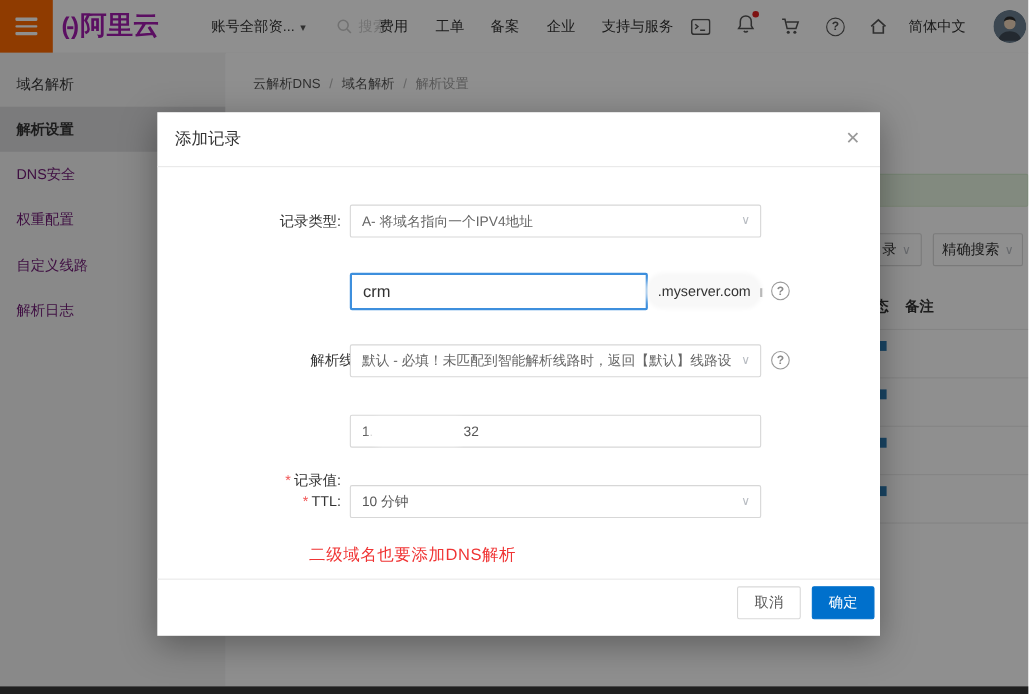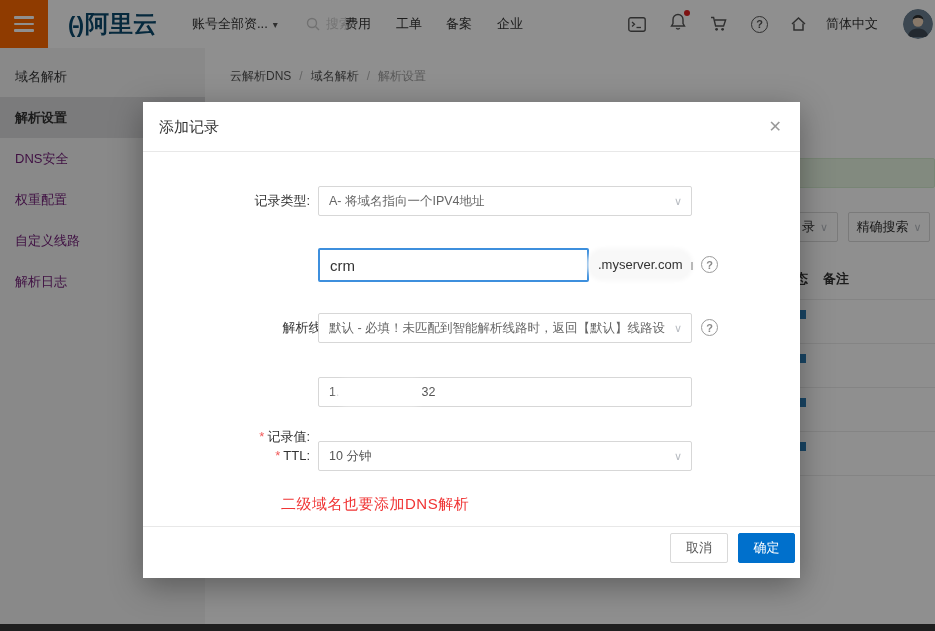--- a/index.html
+++ b/index.html
@@ -5,21 +5,21 @@
   html,body{margin:0;padding:0;}
   body{
     width:935px;height:631px;position:relative;overflow:hidden;
     font-family:"Liberation Sans","DejaVu Sans",sans-serif;
     background:#fff;-webkit-font-smoothing:antialiased;
   }
   
   .topbar{position:absolute;left:0;top:0;width:935px;height:48px;background:#fff;border-bottom:1px solid #e3e3e3;z-index:1;}
   .hamburger{position:absolute;left:0;top:0;width:48px;height:48px;background:#ff6a00;display:flex;flex-direction:column;justify-content:center;align-items:center;gap:4px;cursor:pointer;}
   .hamburger i{display:block;width:20px;height:2.5px;background:#fff;border-radius:1px;}
-  .logo{position:absolute;left:68px;top:0;height:48px;line-height:48px;color:#0c4a6e;white-space:nowrap;cursor:pointer;}
+  .logo{position:absolute;left:56px;top:0;height:48px;line-height:48px;color:#a21caf;white-space:nowrap;cursor:pointer;}
   .logo .mark{font-weight:700;font-size:22px;letter-spacing:-3px;margin-right:4px;}
   .logo .txt{font-weight:700;font-size:24px;}
   .tb-item{position:absolute;top:0;height:48px;line-height:48px;font-size:13px;color:#333;cursor:pointer;white-space:nowrap;}
   .caret{display:inline-block;font-size:10px;color:#555;margin-left:5px;}
   .searchbox{position:absolute;left:306px;top:0;height:48px;display:flex;align-items:center;cursor:pointer;}
   .searchbox .ph{color:#cfcfcf;font-size:13px;margin-left:6px;}
   .tb-icon{position:absolute;top:0;height:48px;display:flex;align-items:center;cursor:pointer;}
   .bell-wrap{position:relative;}
   .red-dot{position:absolute;top:-3px;right:-4px;width:6px;height:6px;border-radius:50%;background:#e02020;}
   .help-circle{width:17px;height:17px;border-radius:50%;border:1.5px solid #555;color:#555;font-size:11px;font-weight:700;display:flex;align-items:center;justify-content:center;box-sizing:border-box;}
@@ -89,20 +89,21 @@
     <svg width="14" height="14" viewBox="0 0 14 14">
         <circle cx="6" cy="6" r="4.5" fill="none" stroke="#c9c9c9" stroke-width="1.4"></circle>
         <path d="M9.5 9.5L13 13" stroke="#c9c9c9" stroke-width="1.4"></path>
       </svg>
     <span class="ph">搜索</span>
   </div>
   <div class="tb-item" style="left:345px;"><span>费用</span></div>
   <div class="tb-item" style="left:396px;"><span>工单</span></div>
   <div class="tb-item" style="left:446px;"><span>备案</span></div>
   <div class="tb-item" style="left:497px;"><span>企业</span></div>
+  <div class="tb-item" style="left:547px;"><span>支持与服务</span></div>
   <div class="tb-icon" style="left:628px;">
     <svg width="18" height="15" viewBox="0 0 18 15">
         <rect x="0.8" y="0.8" width="16.4" height="13.4" rx="2" fill="none" stroke="#555" stroke-width="1.4"></rect>
         <path d="M4 5l2.5 2.2L4 9.4" fill="none" stroke="#555" stroke-width="1.3"></path>
         <path d="M8.5 10.5h4.5" stroke="#555" stroke-width="1.3"></path>
       </svg>
   </div>
   <div class="tb-icon" style="left:670px;">
     <span class="bell-wrap">
       <svg width="16" height="18" viewBox="0 0 16 18">

